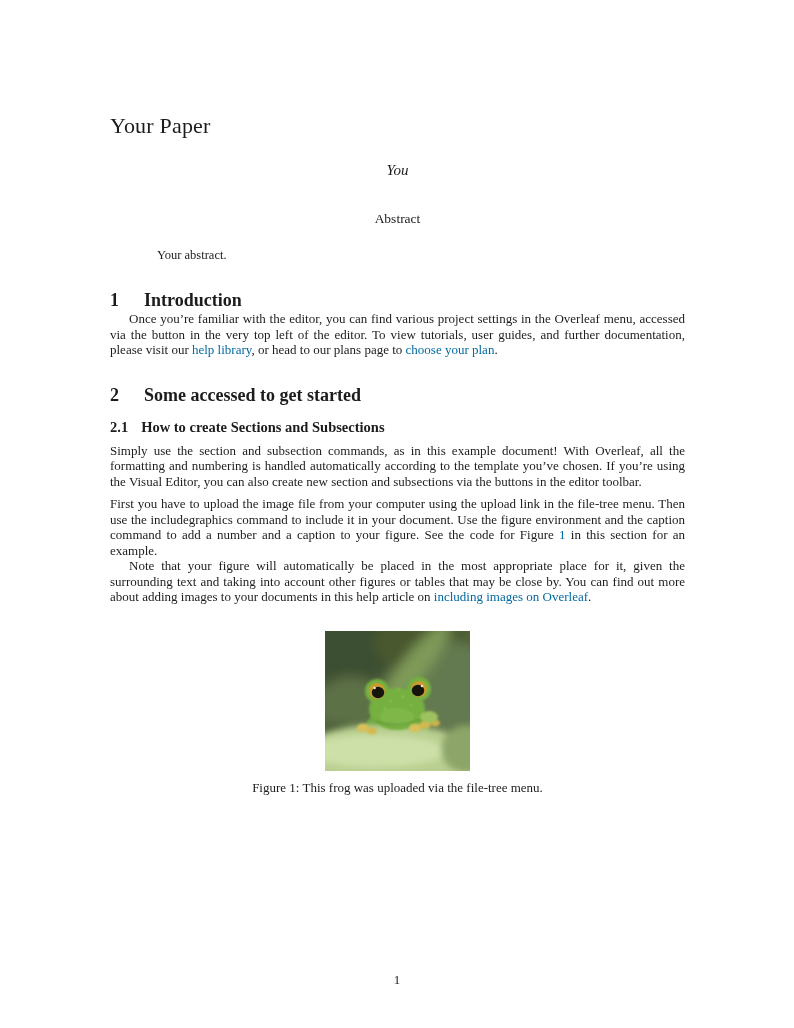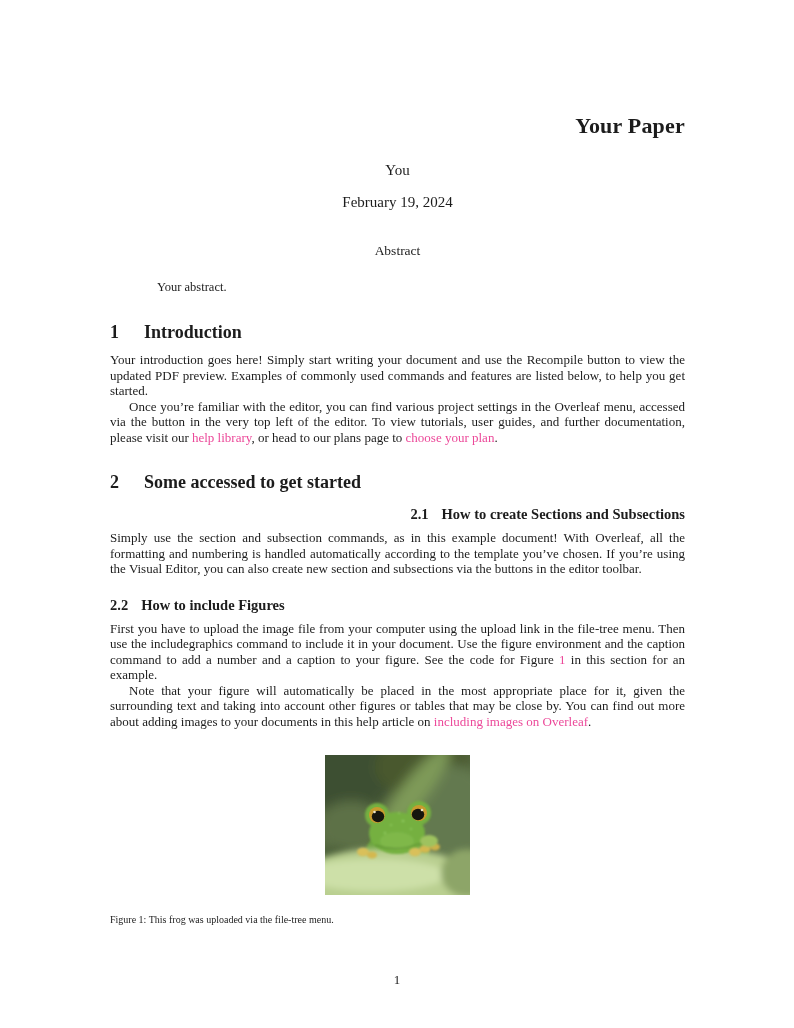--- a/index.html
+++ b/index.html
@@ -8,88 +8,85 @@
     width:794px;height:1028px;
     margin:0 auto;
     background:#ffffff;
     font-family:"Liberation Serif","DejaVu Serif",serif;
     color:#1c1c1c;
     overflow:hidden;
     box-sizing:border-box;
     padding:112px 109px 0 110px;
   }
   .title{
-    font-size:22px;font-weight:700;text-align:right;
+    font-size:22px;font-weight:400;text-align:left;
     margin:0;line-height:27px;letter-spacing:.2px;
   }
   .author{
-    font-size:15px;text-align:center;margin-top:22px;line-height:19px;
+    font-size:15px;text-align:center;margin-top:22px;line-height:19px;font-style:italic;
   }
   .date{
     font-size:15px;text-align:center;margin-top:13px;line-height:19px;
   }
   .abstract-heading{
     font-size:13.5px;font-weight:400;text-align:center;margin-top:31px;line-height:16px;
   }
   .abstract-body{
     font-size:12.5px;margin-top:20px;line-height:16px;padding-left:47px;padding-right:47px;
   }
   h2.section{
     font-size:18px;font-weight:700;margin:26px 0 0 0;line-height:22px;
   }
   h2.section .sec-num{display:inline-block;min-width:17px;margin-right:17px;}
   h3.subsection{
     font-size:14.5px;font-weight:700;margin:19px 0 0 0;line-height:18px;
   }
   h3.subsection .sec-num{display:inline-block;margin-right:13px;}
-  h3.subsection.first{margin-top:12px;text-align:right;}
+  h3.subsection.first{margin-top:12px;}
   p.body-par{
     font-size:13px;line-height:15.5px;text-align:justify;margin:0;
   }
   p.body-par.after-heading{margin-top:9px;}
   p.body-par.after-subheading{margin-top:7px;}
   p.body-par.indented{text-indent:19px;}
-  a.doc-link{color:#ec4899;text-decoration:none;cursor:pointer;}
+  a.doc-link{color:#0369a1;text-decoration:none;cursor:pointer;}
   .figure-block{margin-top:26px;text-align:center;}
   .figure-img{
     display:inline-block;width:145px;height:140px;line-height:0;
   }
   .figure-caption{
-    font-size:10px;line-height:16px;text-align:left;margin-top:13px;
+    font-size:13px;line-height:16px;text-align:center;margin-top:5px;
   }
   .page-number{
     position:absolute;left:0;top:972px;width:100%;
     text-align:center;font-size:13px;line-height:16px;
   }
 </style>
 </head>
 <body>
 
 <div class="page">
 
   <h1 class="title">Your Paper</h1>
   <div class="author">You</div>
-  <div class="date">February 19, 2024</div>
 
   <div class="abstract-heading">Abstract</div>
   <div class="abstract-body">Your abstract.</div>
 
   <h2 class="section"><span class="sec-num">1</span><span>Introduction</span></h2>
 
-  <p class="body-par after-heading"><span>Your introduction goes here! Simply start writing your document and use the Recompile button to view the updated PDF preview. Examples of commonly used commands and features are listed below, to help you get started.</span></p>
 
   <p class="body-par indented"><span>Once you’re familiar with the editor, you can find various project settings in the Overleaf menu, accessed via the button in the very top left of the editor. To view tutorials, user guides, and further documentation, please visit our </span><a class="doc-link">help library</a><span>, or head to our plans page to </span><a class="doc-link">choose your plan</a><span>.</span></p>
 
   <h2 class="section"><span class="sec-num">2</span><span>Some accessed to get started</span></h2>
 
   <h3 class="subsection first"><span class="sec-num">2.1</span><span>How to create Sections and Subsections</span></h3>
 
   <p class="body-par after-subheading"><span>Simply use the section and subsection commands, as in this example document! With Overleaf, all the formatting and numbering is handled automatically according to the template you’ve chosen. If you’re using the Visual Editor, you can also create new section and subsections via the buttons in the editor toolbar.</span></p>
 
-  <h3 class="subsection"><span class="sec-num">2.2</span><span>How to include Figures</span></h3>
 
   <p class="body-par after-subheading"><span>First you have to upload the image file from your computer using the upload link in the file-tree menu. Then use the includegraphics command to include it in your document. Use the figure environment and the caption command to add a number and a caption to your figure. See the code for Figure </span><a class="doc-link">1</a><span> in this section for an example.</span></p>
 
   <p class="body-par indented"><span>Note that your figure will automatically be placed in the most appropriate place for it, given the surrounding text and taking into account other figures or tables that may be close by. You can find out more about adding images to your documents in this help article on </span><a class="doc-link">including images on Overleaf</a><span>.</span></p>
 
   <div class="figure-block">
     <span class="figure-img">
       <svg width="145" height="140" viewBox="0 0 145 140" xmlns="http://www.w3.org/2000/svg">
         <defs>
           <filter id="b6" x="-50%" y="-50%" width="200%" height="200%">

